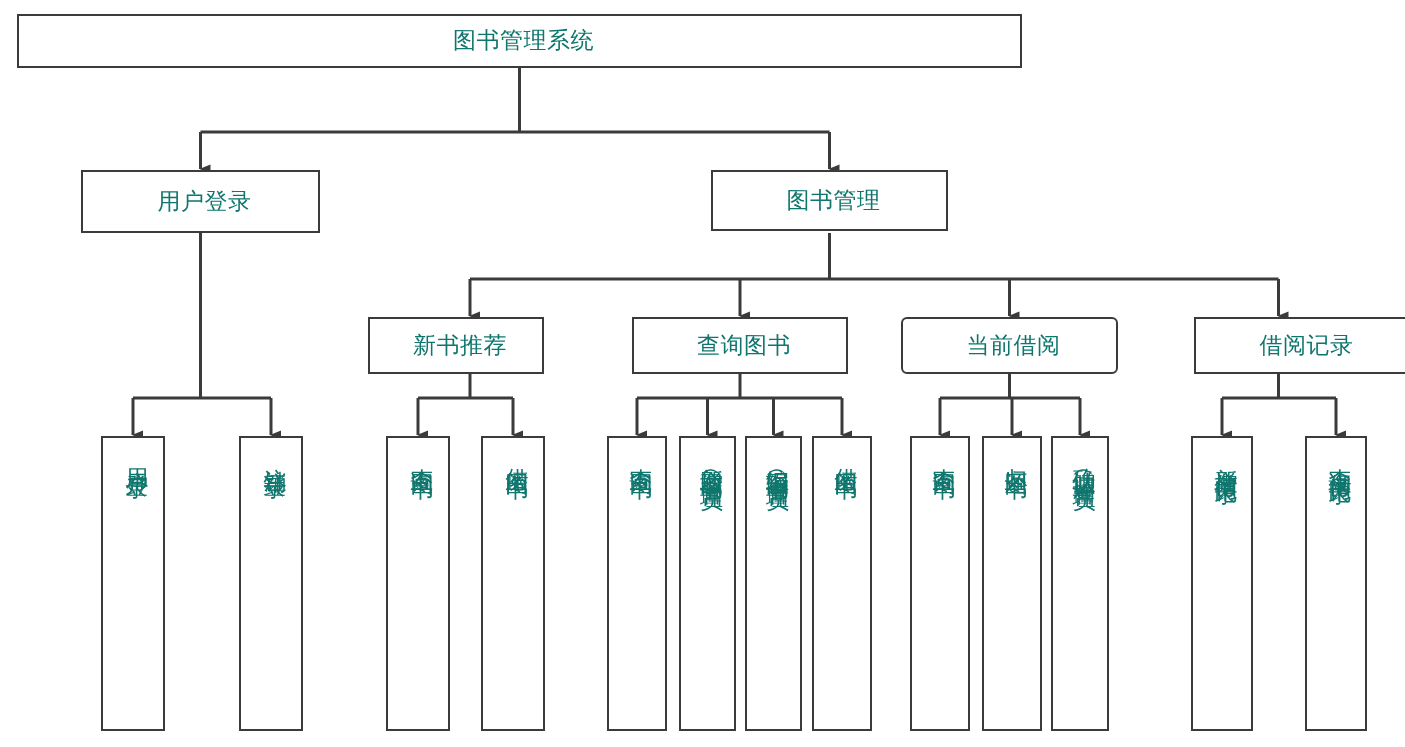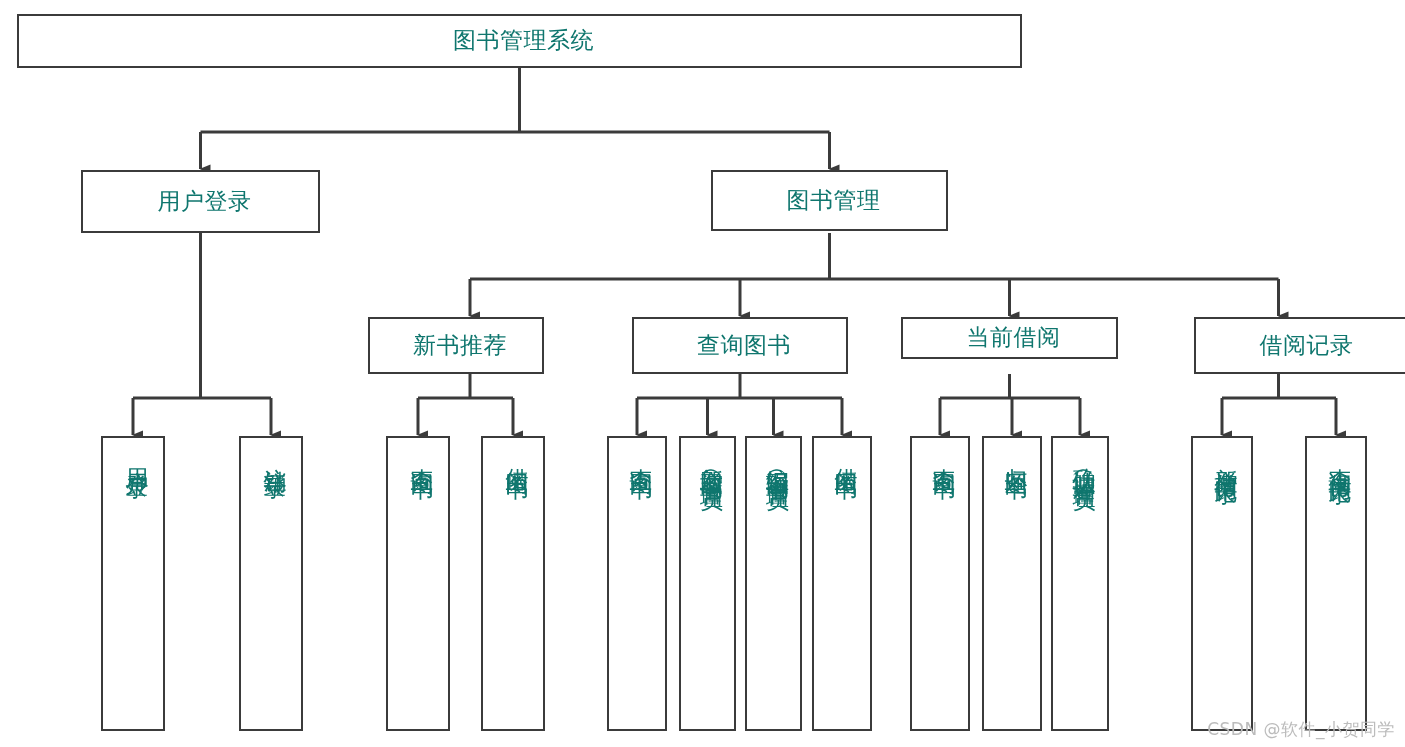--- a/index.html
+++ b/index.html
@@ -128,21 +128,21 @@
       </div>
       <div class="node horiz" style="left: 711px; top: 170px; width: 237px; height: 61px;">
         <span class="label">图书管理</span>
       </div>
       <div class="node horiz" style="left: 368px; top: 317px; width: 176px; height: 57px;">
         <span class="label">新书推荐</span>
       </div>
       <div class="node horiz" style="left: 632px; top: 317px; width: 216px; height: 57px;">
         <span class="label">查询图书</span>
       </div>
-      <div class="node horiz" style="left: 901px; top: 317px; width: 217px; height: 42px;">
+      <div class="node horiz" style="left: 901px; top: 317px; width: 217px; height: 57px; border-radius: 6px;">
         <span class="label">当前借阅</span>
       </div>
       <div class="node horiz" style="left: 1194px; top: 317px; width: 217px; height: 57px;">
         <span class="label">借阅记录</span>
       </div>
       <div class="node vert" style="left: 101px; top: 436px; width: 64px; height: 295px;">
         <span class="label">用户登录</span>
       </div>
       <div class="node vert" style="left: 239px; top: 436px; width: 64px; height: 295px;">
         <span class="label">注销登录</span>
@@ -174,14 +174,13 @@
       <div class="node vert" style="left: 1051px; top: 436px; width: 58px; height: 295px;">
         <span class="label">确认归还（管理员）</span>
       </div>
       <div class="node vert" style="left: 1191px; top: 436px; width: 62px; height: 295px;">
         <span class="label">新增借阅记录</span>
       </div>
       <div class="node vert" style="left: 1305px; top: 436px; width: 62px; height: 295px;">
         <span class="label">查询借阅记录</span>
       </div>
     </div>
-  <div id="watermark">CSDN @软件_小贺同学</div>
 </div>
 
 </body></html>

